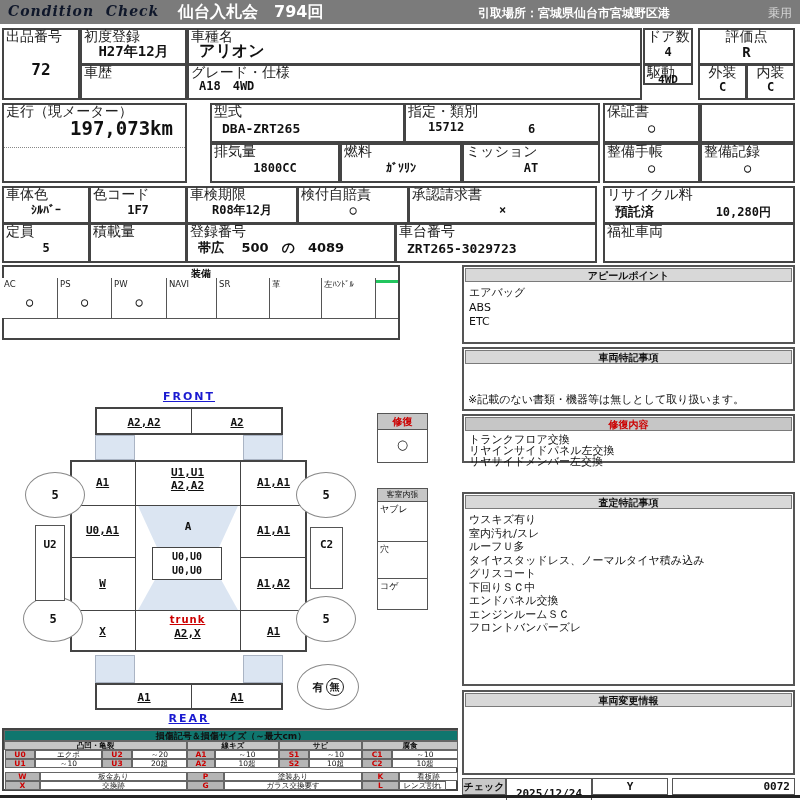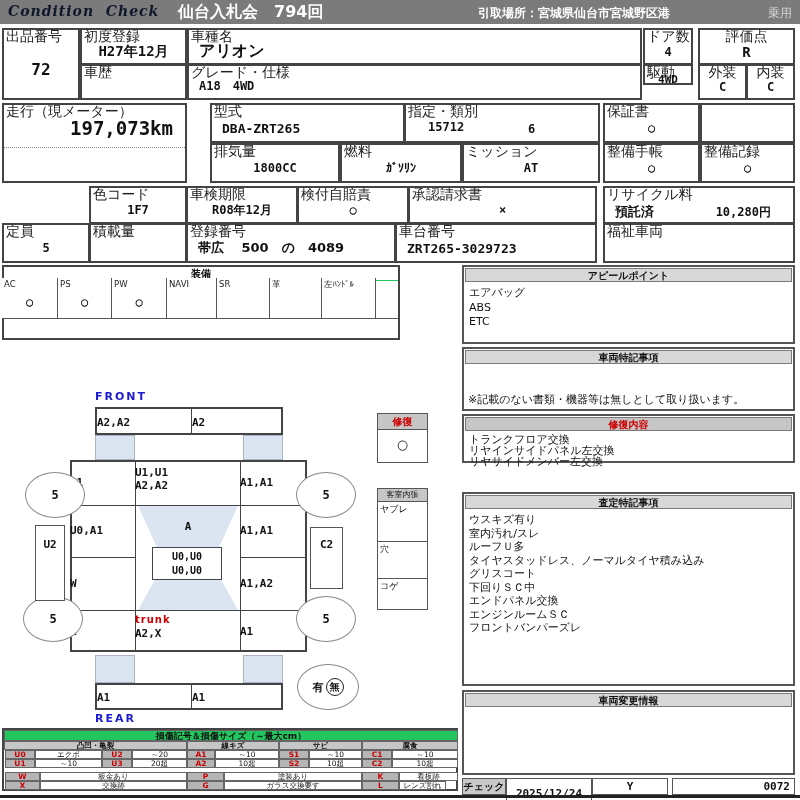--- a/index.html
+++ b/index.html
@@ -17,30 +17,30 @@
   .vl{position:absolute;left:0;right:0;top:10px;bottom:0;display:flex;align-items:center;justify-content:center;font-family:"DejaVu Sans Mono",monospace;font-weight:bold;font-size:12px;white-space:nowrap;}
   .vl.left{justify-content:flex-start;padding-left:10px;}
   .vl.right{justify-content:flex-end;padding-right:12px;}
   
   .sec{position:absolute;border:2px solid #555;background:#fff;box-sizing:border-box;}
   .sec .hdr{height:14px;margin:1px;background:#d8d8d8;border:1px solid #7a7a7a;font-size:10px;font-weight:bold;text-align:center;line-height:13px;box-sizing:border-box;}
   .sec .hdr.red{color:#cc0000;background:#c6c6c6;}
   .sec .body{position:absolute;left:0;right:0;bottom:0;top:17px;font-size:11px;line-height:14.5px;padding:2px 5px;white-space:pre-line;}
   
   .ln{position:absolute;background:#444;}
-  .dtx{position:absolute;text-align:left;font-family:"DejaVu Sans Mono",monospace;font-weight:bold;font-size:11px;white-space:nowrap;}
+  .dtx{position:absolute;text-align:center;font-family:"DejaVu Sans Mono",monospace;font-weight:bold;font-size:11px;white-space:nowrap;text-decoration:underline;}
   .blue{color:#1a1ad0;letter-spacing:2px;font-family:"DejaVu Sans",sans-serif;}
   .ltblue{position:absolute;background:#dbe5f2;border:1px solid #aab4c4;box-sizing:border-box;}
   .wheel{position:absolute;width:58px;height:44px;border:1px solid #888;border-radius:50%;display:flex;align-items:center;justify-content:center;font-weight:bold;font-size:12px;font-family:"DejaVu Sans Mono",monospace;background:#fff;}
   .trap{position:absolute;background:#dbe5f2;display:flex;align-items:center;justify-content:center;font-weight:bold;font-size:11px;font-family:"DejaVu Sans Mono",monospace;}
   
   .lg{position:absolute;border:1px solid #666;box-sizing:border-box;font-size:7.5px;line-height:8px;display:flex;align-items:center;justify-content:center;white-space:nowrap;overflow:hidden;background:#fff;}
   .lgc{background:#b5b5b5;color:#cc0000;font-weight:bold;}
   .lgh{background:#c6c6c6;font-weight:bold;}
-  .lgt{background:#22c55e;font-weight:bold;font-size:9px;}
+  .lgt{background:#0f766e;font-weight:bold;font-size:9px;}
 </style>
 </head>
 <body>
 
 <div id="sheet">
 
   <div class="topbar">
     <span class="brand">Condition  Check</span>
     <span class="auction">仙台入札会　794回</span>
     <span class="pickup">引取場所：宮城県仙台市宮城野区港</span>
@@ -121,20 +121,24 @@
   </div>
   <div class="c c2" style="left:603px;top:143px;width:97px;height:40px">
     <span class="lb">整備手帳</span>
     <span class="vl">○</span>
   </div>
   <div class="c c2" style="left:700px;top:143px;width:95px;height:40px">
     <span class="lb">整備記録</span>
     <span class="vl">○</span>
   </div>
 
+  <div class="c c2" style="left:2px;top:186px;width:88px;height:38px">
+    <span class="lb">車体色</span>
+    <span class="vl">ｼﾙﾊﾞｰ</span>
+  </div>
   <div class="c c2" style="left:89px;top:186px;width:98px;height:38px">
     <span class="lb">色コード</span>
     <span class="vl">1F7</span>
   </div>
   <div class="c c2" style="left:186px;top:186px;width:112px;height:38px">
     <span class="lb">車検期限</span>
     <span class="vl">R08年12月</span>
   </div>
   <div class="c c2" style="left:297px;top:186px;width:112px;height:38px">
     <span class="lb">検付自賠責</span>
@@ -165,21 +169,21 @@
   <div class="c c2" style="left:395px;top:223px;width:202px;height:40px">
     <span class="lb">車台番号</span>
     <span class="vl left" style="font-size:13px">ZRT265-3029723</span>
   </div>
   <div class="c c2" style="left:603px;top:223px;width:192px;height:40px">
     <span class="lb">福祉車両</span>
     <span class="vl"></span>
   </div>
 
   <div class="c c2" style="left:2px;top:265px;width:398px;height:75px">
-    <div style="position:absolute;left:0;right:0;top:0;height:13px;border-bottom:1px solid #22c55e;text-align:center;font-size:10px;font-weight:bold;line-height:13px">装備</div>
+    <div style="position:absolute;left:0;right:0;top:0;height:13px;border-bottom:3px solid #22c55e;text-align:center;font-size:10px;font-weight:bold;line-height:13px">装備</div>
     <div style="position:absolute;left:0;right:0;top:51px;border-top:1px solid #555"></div>
   </div>
 
   <div class="c" style="left:2px;top:278px;width:56px;height:40px;border-width:0 1px 0 0">
     <span class="lb" style="font-size:8.5px">AC</span>
     <span class="vl" style="top:8px;font-size:12px">○</span>
   </div>
   <div class="c" style="left:58px;top:278px;width:54px;height:40px;border-width:0 1px 0 0">
     <span class="lb" style="font-size:8.5px">PS</span>
     <span class="vl" style="top:8px;font-size:12px">○</span>

